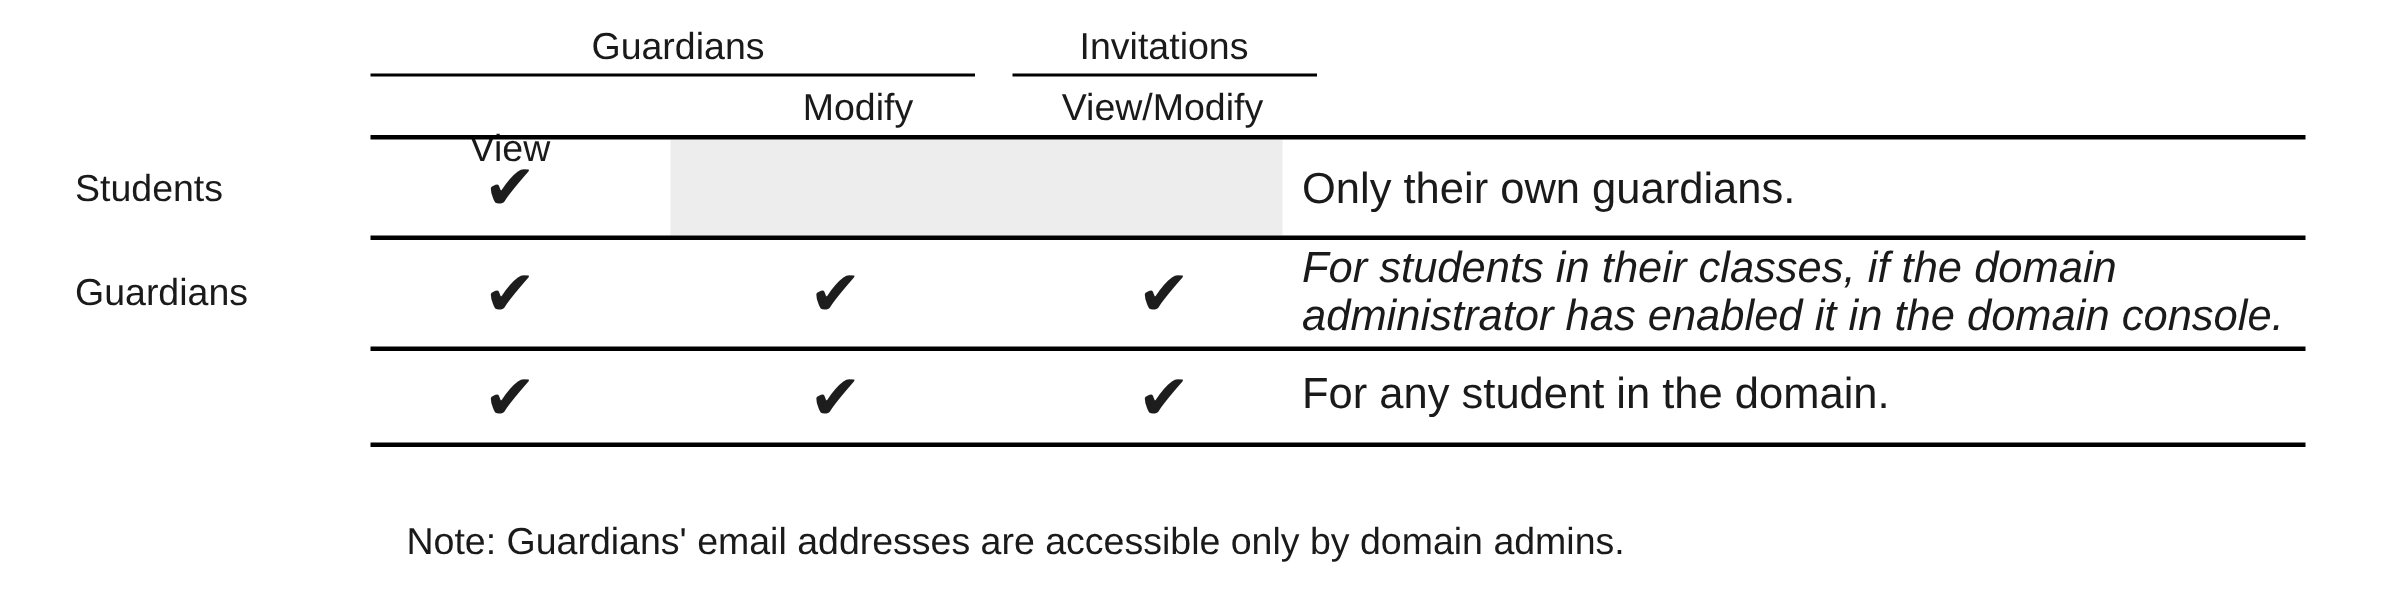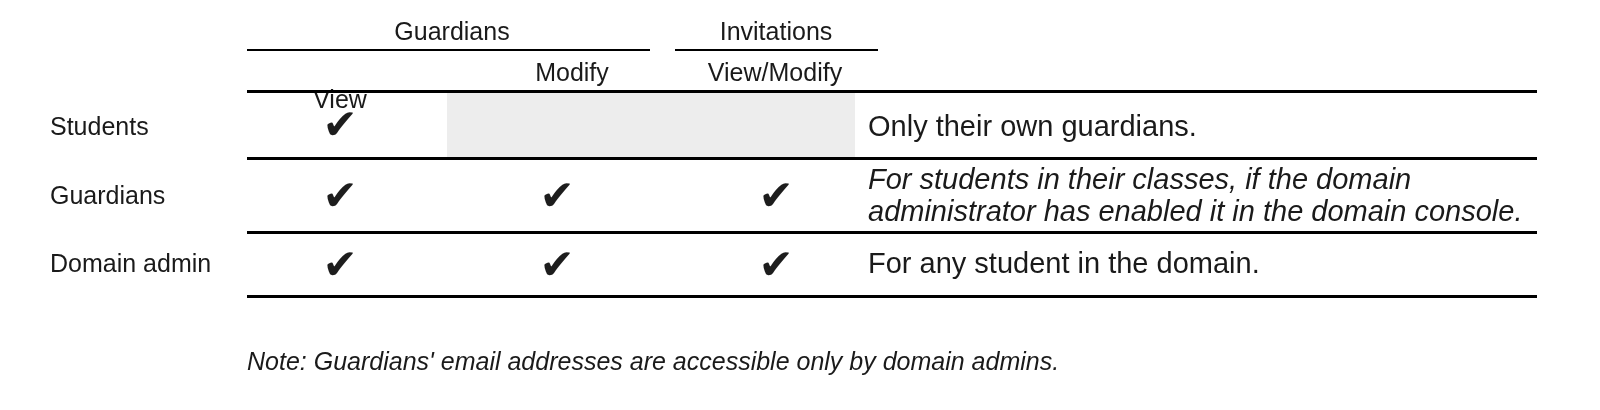--- a/index.html
+++ b/index.html
@@ -67,26 +67,25 @@
   .shade {
     position: absolute;
     left: 447px;
     top: 93px;
     width: 408px;
     height: 64px;
     background: #ededed;
   }
   .footnote {
     position: absolute;
-    left: 247px;
+    left: 271px;
     top: 346px;
     font-size: 25px;
     line-height: 30px;
     white-space: nowrap;
-    font-style: italic;
   }
 </style>
 </head>
 <body>
 
 <div class="page">
 
   <div class="grp-hdr" style="left:452px;">Guardians</div>
   <div class="grp-hdr" style="left:776px;">Invitations</div>
 
@@ -107,21 +106,20 @@
   <div class="role" style="top:111px;">Students</div>
   <div class="check" style="left:340px; top:93px; line-height:64px;">✔</div>
   <div class="note" style="top:110px;">Only their own guardians.</div>
 
   <div class="role" style="top:180px;">Guardians</div>
   <div class="check" style="left:340px; top:160px; line-height:71px;">✔</div>
   <div class="check" style="left:557px; top:160px; line-height:71px;">✔</div>
   <div class="check" style="left:776px; top:160px; line-height:71px;">✔</div>
   <div class="note" style="top:163px;font-style:italic;">For students in their classes, if the domain administrator has enabled it in the domain console.</div>
 
-  <div class="role" style="top:248px;">Domain admin</div>
   <div class="check" style="left:340px; top:234px; line-height:61px;">✔</div>
   <div class="check" style="left:557px; top:234px; line-height:61px;">✔</div>
   <div class="check" style="left:776px; top:234px; line-height:61px;">✔</div>
   <div class="note" style="top:247px;">For any student in the domain.</div>
 
   <div class="footnote">Note: Guardians' email addresses are accessible only by domain admins.</div>
 
 </div>
 
 </body></html>

